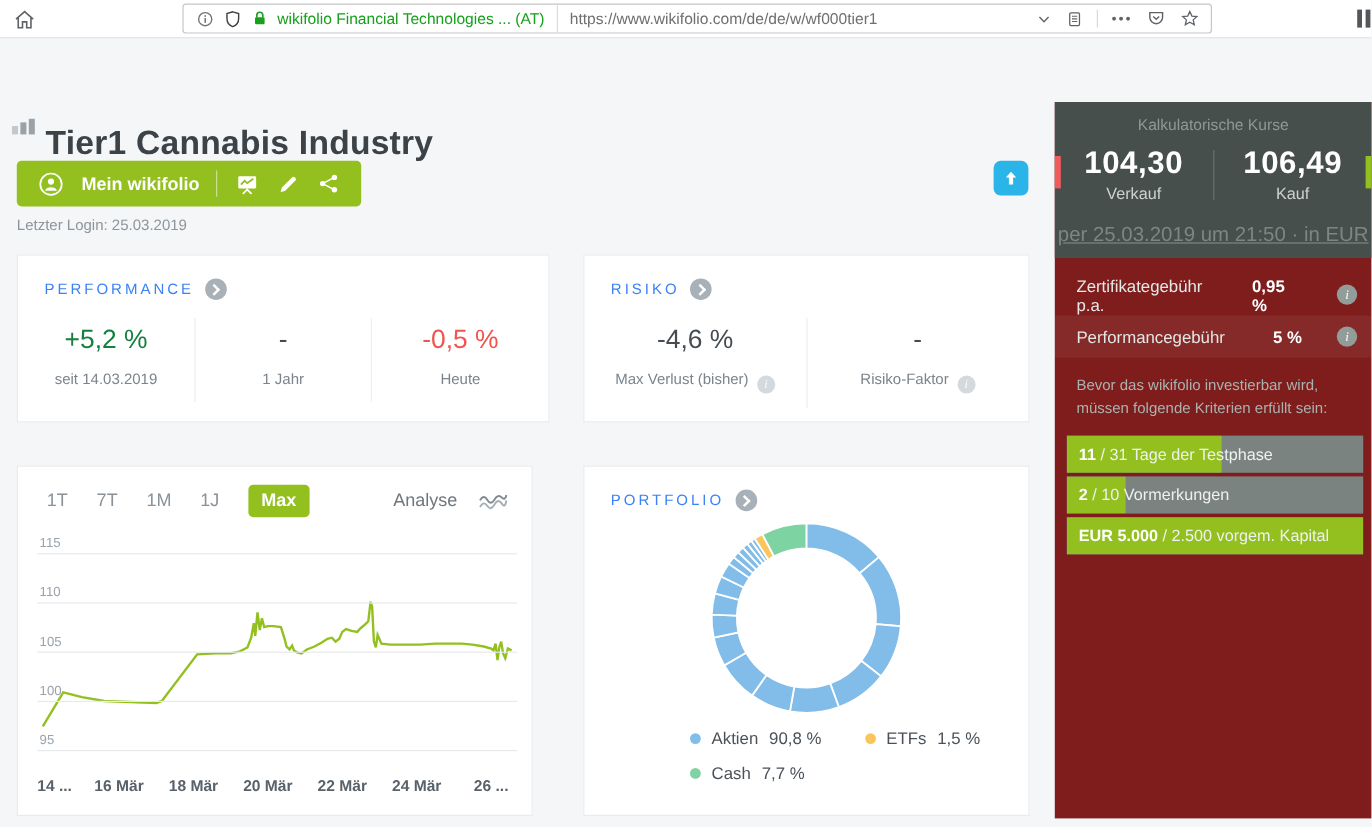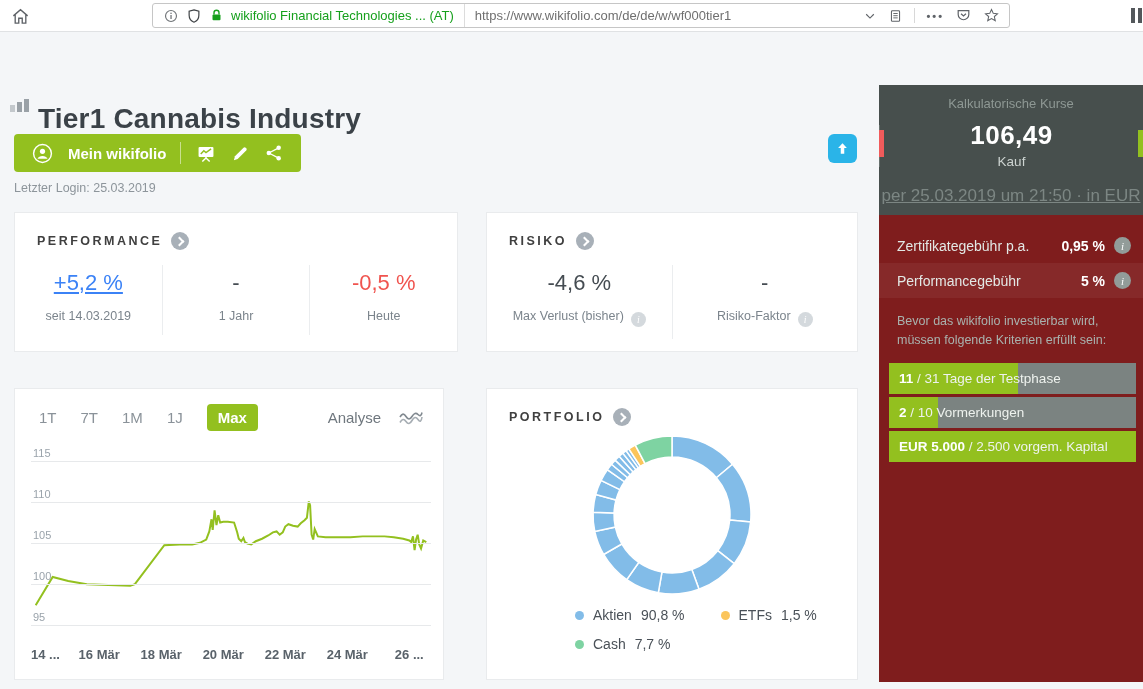--- a/index.html
+++ b/index.html
@@ -37,28 +37,28 @@
             display:flex;align-items:center;justify-content:center;cursor:pointer;}
   .last-login{position:absolute;left:14px;top:181px;font-size:12.5px;color:#8d959b;}
 
   
   .panel{position:absolute;background:#fff;border:1px solid #e9ebed;box-sizing:border-box;}
   #perf-panel{left:14px;top:212px;width:444px;height:140px;}
   #risk-panel{left:486px;top:212px;width:372px;height:140px;}
   #chart-panel{left:14px;top:388px;width:430px;height:292px;}
   #port-panel{left:486px;top:388px;width:372px;height:292px;}
   .panel-head{display:flex;align-items:center;gap:9px;padding:19px 0 0 22px;}
-  .panel-head .t{font-size:12.5px;font-weight:bold;letter-spacing:2.5px;color:#404040;}
+  .panel-head .t{font-size:12.5px;font-weight:normal;letter-spacing:2.5px;color:#3b82f6;}
   .chev-circle{width:18px;height:18px;border-radius:50%;background:#a8b0b8;display:flex;align-items:center;justify-content:center;cursor:pointer;}
   .chev-circle i{display:block;width:5px;height:5px;border-right:2px solid #fff;border-top:2px solid #fff;transform:rotate(45deg);margin-left:-2px;}
   .stats{display:flex;margin-top:15px;}
   .stat{flex:1;text-align:center;padding:5px 0 12px;}
   .stat + .stat{border-left:1px solid #ebedef;}
   .stat .v{font-size:22px;color:#454c52;margin-bottom:13px;}
-  .stat .v.green{color:#3b82f6;text-decoration:underline;}
+  .stat .v.green{color:#15803d;}
   .stat .v.red{color:#f0544f;}
   .stat .l{font-size:12.5px;color:#7b848c;}
   .info-i{display:inline-flex;width:15px;height:15px;border-radius:50%;background:#d4d9dd;color:#fff;
           font-size:10px;font-style:italic;font-family:"Liberation Serif",serif;align-items:center;justify-content:center;
           margin-left:7px;vertical-align:-3px;cursor:pointer;}
 
   
   .controls{display:flex;align-items:center;margin:15px 20px 0 24px;}
   .period{color:#8a9299;font-size:15px;margin-right:24px;cursor:pointer;}
   .period.active{background:#93c01f;color:#fff;font-weight:bold;padding:5px 11px;border-radius:4px;margin-right:0;}
@@ -84,21 +84,21 @@
   .sb-kurse-h{text-align:center;padding-top:11px;font-size:13px;color:#8e9894;}
   .sb-nums{display:flex;margin-top:9px;}
   .sb-num{flex:1;text-align:center;}
   .sb-num .n{font-size:26px;font-weight:bold;color:#fff;letter-spacing:.5px;}
   .sb-num .l{font-size:13.5px;color:#ccd3d0;margin-top:3px;}
   .sb-vdiv{width:1px;background:#67706d;margin:5px 0 2px;}
   .tab-red{position:absolute;left:0;top:45px;width:5px;height:27px;background:#f05b5b;}
   .tab-green{position:absolute;right:0;top:45px;width:5px;height:27px;background:#93c01f;}
   .sb-foot{position:absolute;left:0;right:0;bottom:9px;text-align:center;font-size:17px;color:#7c8683;text-decoration:underline;}
   .sb-fees{margin-top:13px;}
-  .fee{display:flex;align-items:center;height:35px;padding:0 12px 0 18px;font-size:14px;color:#e3e8e5;}
+  .fee{display:flex;align-items:center;height:35px;padding:0 12px 0 18px;font-size:14px;color:#e3e8e5;gap:20px;}
   .fee.hl{background:rgba(255,255,255,.055);}
   .fee .fv{margin-left:auto;font-weight:bold;color:#fff;}
   .info-sb{display:inline-flex;width:17px;height:17px;border-radius:50%;background:#929c99;color:#fff;
            font-size:11px;font-style:italic;font-family:"Liberation Serif",serif;align-items:center;justify-content:center;
            margin-left:9px;cursor:pointer;flex:0 0 auto;}
   .criteria-intro{margin:14px 18px 12px;font-size:12.5px;line-height:1.55;color:#a9b2ae;}
   .bars{margin:0 7px 0 10px;}
   .cbar{position:relative;height:31px;margin-bottom:3px;background:#7b8381;overflow:hidden;}
   .cbar .fill{position:absolute;left:0;top:0;bottom:0;background:#93c01f;}
   .cbar .txt{position:relative;line-height:31px;padding-left:10px;font-size:13.5px;color:#eef2ee;}
@@ -335,20 +335,24 @@
         <span class="lval">7,7 %</span>
       </span>
     </div>
   </div>
 </div>
 
 <div class="sidebar">
   <div class="sb-top">
     <div class="sb-kurse-h">Kalkulatorische Kurse</div>
     <div class="sb-nums">
+      <div class="sb-num">
+        <div class="n">104,30</div>
+        <div class="l">Verkauf</div>
+      </div>
       <div class="sb-vdiv"></div>
       <div class="sb-num">
         <div class="n">106,49</div>
         <div class="l">Kauf</div>
       </div>
     </div>
     <div class="tab-red"></div>
     <div class="tab-green"></div>
     <div class="sb-foot">per 25.03.2019 um 21:50 · in EUR</div>
   </div>

